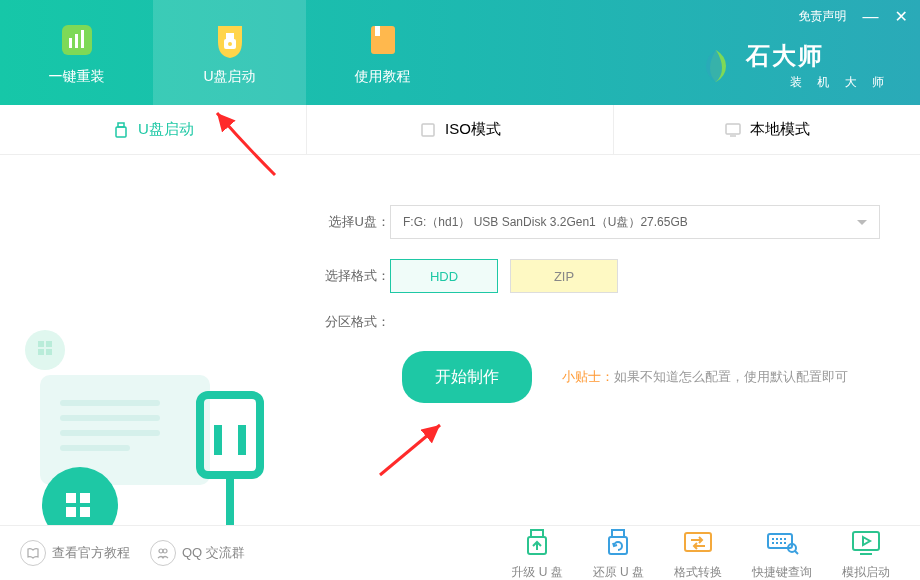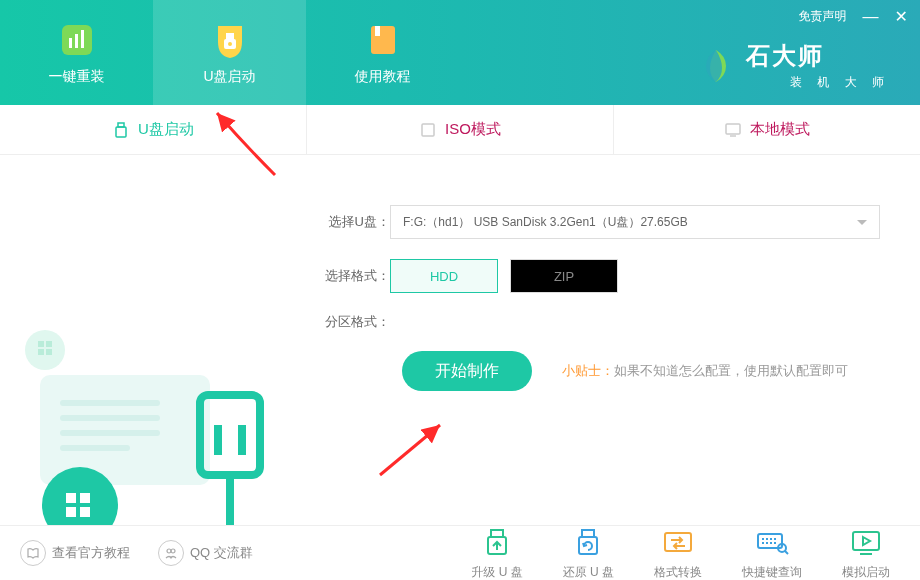--- a/index.html
+++ b/index.html
@@ -13,46 +13,46 @@
 
 .window-controls { position: absolute; top: 8px; right: 12px; display: flex; align-items: center; gap: 16px; color: #fff; font-size: 12px; }
 .win-btn { cursor: pointer; font-size: 16px; line-height: 1; }
 
 .brand { position: absolute; right: 30px; top: 40px; display: flex; align-items: center; gap: 10px; }
 .brand-text { color: #fff; }
 .brand-title { font-size: 24px; font-weight: bold; letter-spacing: 2px; }
 .brand-sub { font-size: 12px; letter-spacing: 6px; margin-top: 2px; margin-left: 44px; }
 
 .subtabs { height: 50px; display: flex; border-bottom: 1px solid #eee; }
-.subtab { flex: 1; display: flex; align-items: center; justify-content: center; gap: 8px; font-size: 15px; color: #be185d; cursor: pointer; border-right: 1px solid #eee; }
+.subtab { flex: 1; display: flex; align-items: center; justify-content: center; gap: 8px; font-size: 15px; color: #000000; cursor: pointer; border-right: 1px solid #eee; }
 .subtab:last-child { border-right: none; }
 .subtab.active { color: #1ec8a5; }
 
 .main { display: flex; height: 370px; }
 .left-art { width: 300px; position: relative; }
 
 .form-area { flex: 1; padding: 50px 40px 0 20px; }
 .form-row { display: flex; align-items: center; margin-bottom: 20px; }
 .form-label { width: 70px; font-size: 13px; color: #666; text-align: right; margin-right: 0; }
 .select { flex: 1; height: 34px; border: 1px solid #ddd; display: flex; align-items: center; padding: 16px 12px; font-size: 12px; color: #666; position: relative; cursor: pointer; max-width: 490px; }
 .select::after { content: ""; position: absolute; right: 12px; top: 14px; border: 5px solid transparent; border-top-color: #bbb; }
 .opt-group { display: flex; gap: 12px; }
-.opt { width: 108px; height: 34px; border: 1px solid #ddd; display: flex; align-items: center; justify-content: center; font-size: 13px; color: #888; cursor: pointer; background: #000000; }
+.opt { width: 108px; height: 34px; border: 1px solid #ddd; display: flex; align-items: center; justify-content: center; font-size: 13px; color: #888; cursor: pointer; background: #fef9c3; }
 .opt.selected { border-color: #1ec8a5; color: #1ec8a5; background: #f0fcf9; }
 
 .action-row { display: flex; align-items: center; margin-top: 10px; margin-left: 82px; gap: 30px; }
-.start-btn { width: 130px; height: 40px; background: #1ec8a5; color: #fff; border: none; border-radius: 22px; font-size: 16px; cursor: pointer; }
+.start-btn { width: 130px; height: 52px; background: #1ec8a5; color: #fff; border: none; border-radius: 22px; font-size: 16px; cursor: pointer; }
 .tips { font-size: 13px; color: #999; }
 .tips-label { color: #ff9933; }
 
 .footer { height: 55px; border-top: 1px solid #eee; display: flex; align-items: center; padding: 0 20px; }
-.footer-left { display: flex; gap: 28px; }
+.footer-left { display: flex; gap: 20px; }
 .footer-link { display: flex; align-items: center; gap: 6px; font-size: 13px; color: #888; cursor: pointer; }
 .footer-link .circ { width: 26px; height: 26px; border: 1.5px solid #ccc; border-radius: 50%; display: flex; align-items: center; justify-content: center; }
-.footer-right { margin-left: auto; display: flex; gap: 40px; margin-right: 10px; justify-content: space-between; }
+.footer-right { margin-left: auto; display: flex; gap: 30px; margin-right: 10px; justify-content: space-between; }
 .tool { display: flex; flex-direction: column; align-items: center; gap: 6px; font-size: 12px; color: #888; cursor: pointer; }
 .tool svg { width: 36px; height: 32px; }
 
 .arrow { position: absolute; pointer-events: none; }
 .arrow1 { left: 205px; top: 105px; }
 .arrow2 { left: 370px; top: 420px; }
 
 </style>
 </head>
 <body>

